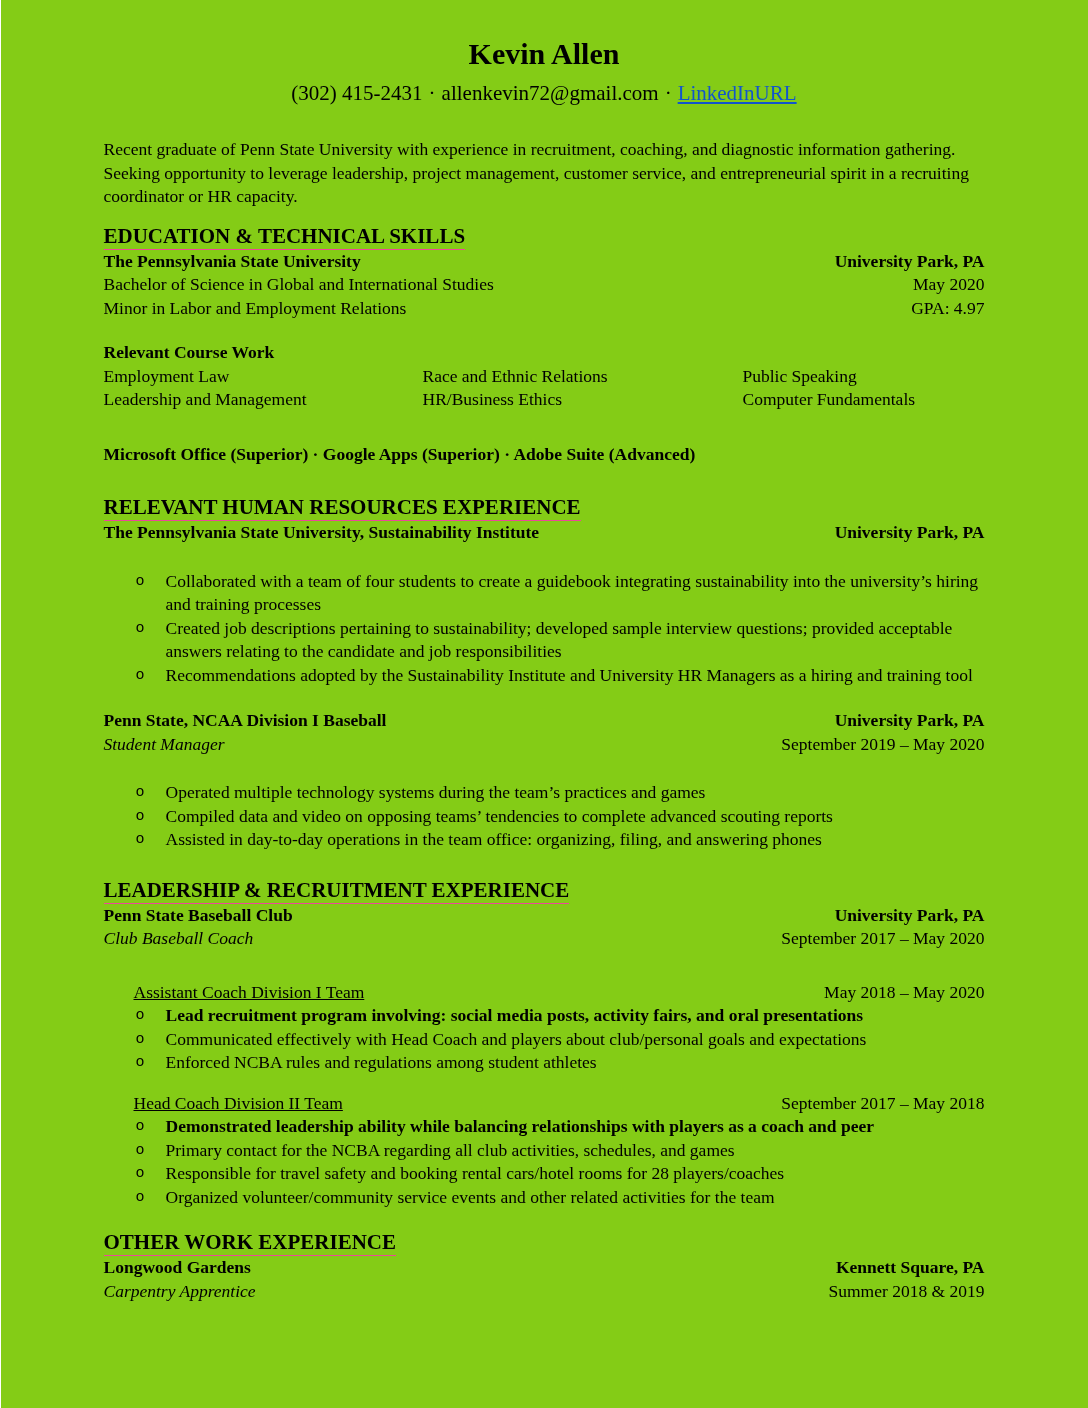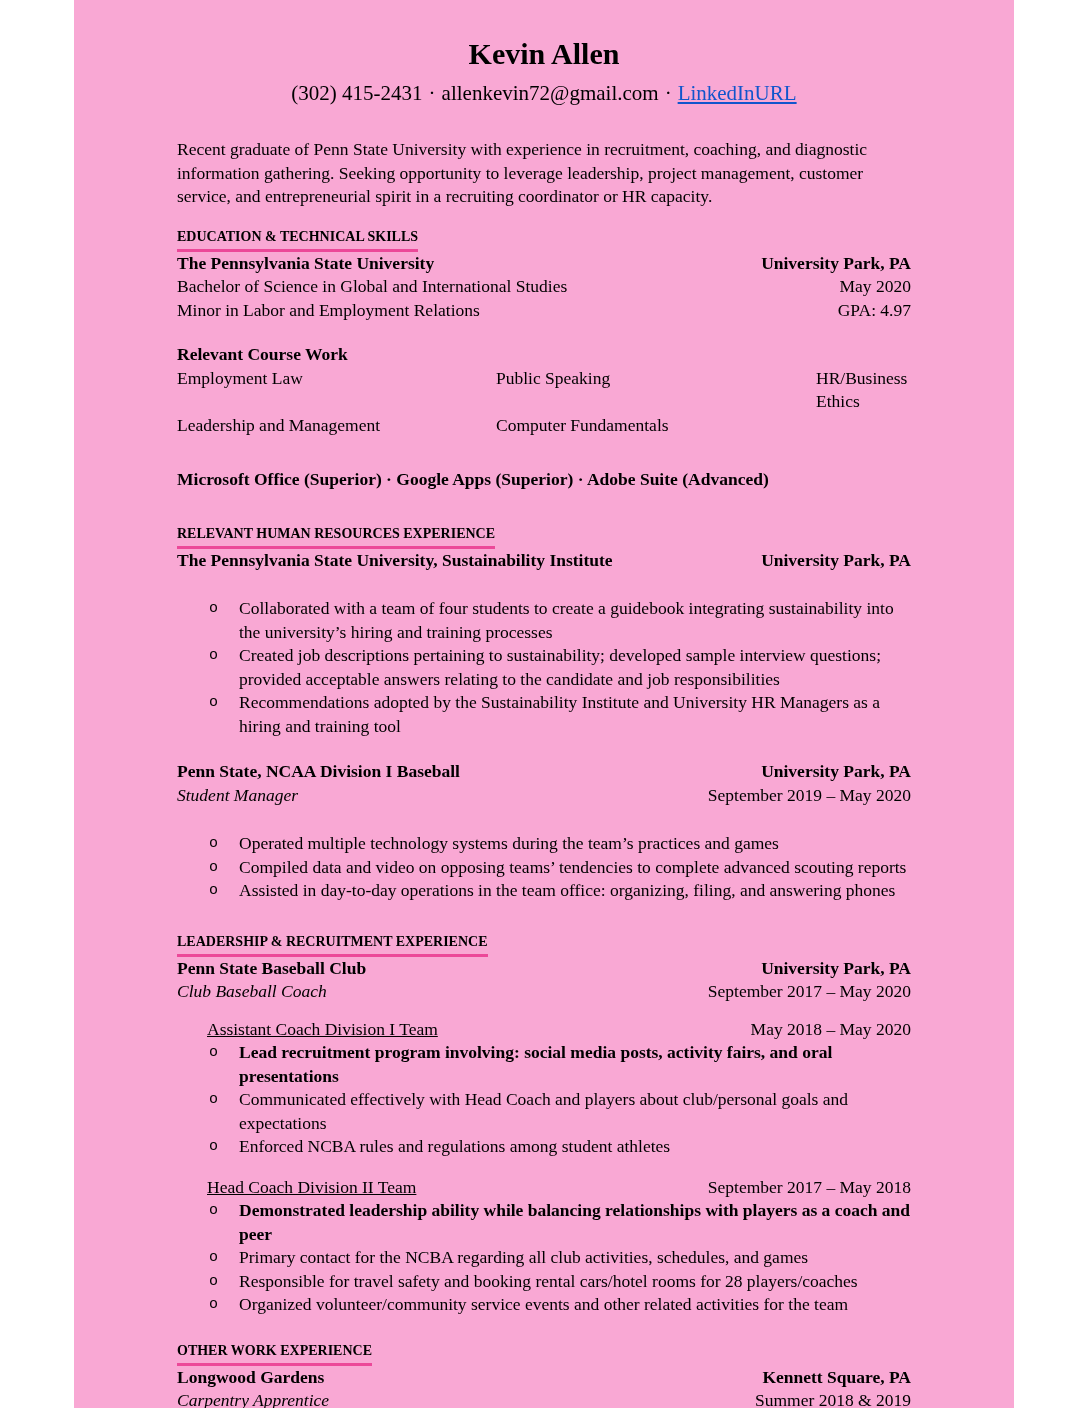--- a/index.html
+++ b/index.html
@@ -1,22 +1,22 @@
 <!DOCTYPE html>
 <html><head>
 <meta charset="utf-8">
 <style>
   * { margin: 0; padding: 0; box-sizing: border-box; }
   html, body { background: #ffffff; }
   .page {
     position: relative;
-    width: 940px;
+    width: 1087px;
     height: 1408px;
     margin: 0 auto;
-    background: #f9a8d4;
+    background: #84cc16;
     color: #000000;
     font-family: "Liberation Serif", "DejaVu Serif", serif;
     font-size: 17.5px;
     line-height: 23.5px;
     padding: 36px 103px 0 103px;
     overflow: hidden;
   }
   .name {
     font-size: 30px;
     line-height: 36px;
@@ -32,38 +32,38 @@
   .contact .sep { padding: 0 6px; }
   .contact a.link {
     color: #1155cc;
     text-decoration: underline;
     cursor: pointer;
   }
   .summary { margin-top: 33px; }
   .sec-heading-wrap { margin-top: 0; }
   .sec-heading {
     display: inline-block;
-    font-size: 14px;
+    font-size: 21px;
     line-height: 25px;
     font-weight: bold;
-    border-bottom: 3px solid #ec4899;
+    border-bottom: 1px solid #ec4899;
     text-align: right;
   }
   .row { display: flex; justify-content: space-between; align-items: baseline; }
   .b { font-weight: bold; }
   .i { font-style: italic; }
   .u { text-decoration: underline; }
   .mt-edu { margin-top: 15px; }
   .mt-cw { margin-top: 21px; }
   .mt-skills { margin-top: 31px; font-weight: bold; }
   .mt-hr { margin-top: 29px; }
   .mt-entry2 { margin-top: 22px; }
   .mt-lead { margin-top: 26px; }
   .mt-other { margin-top: 21px; }
-  .mt-sub1 { margin-top: 14px; }
+  .mt-sub1 { margin-top: 30px; }
   .mt-sub2 { margin-top: 17px; gap: 10px; }
   .courses {
     display: grid;
     grid-template-columns: 319px 320px 1fr;
   }
   ul.bullets { list-style: none; margin-top: 25px; }
   ul.bullets.tight { margin-top: 0; }
   ul.bullets li { display: flex; align-items: flex-start; padding-left: 32px; }
   ul.bullets .marker {
     flex: none;
@@ -99,23 +99,24 @@
     <span>May 2020</span>
   </div>
   <div class="row">
     <span>Minor in Labor and Employment Relations</span>
     <span>GPA: 4.97</span>
   </div>
 
   <div class="b mt-cw">Relevant Course Work</div>
   <div class="courses">
     <span>Employment Law</span>
+    <span>Race and Ethnic Relations</span>
     <span>Public Speaking</span>
+    <span>Leadership and Management</span>
     <span>HR/Business Ethics</span>
-    <span>Leadership and Management</span>
     <span>Computer Fundamentals</span>
   </div>
 
   <div class="mt-skills">Microsoft Office (Superior) · Google Apps (Superior) · Adobe Suite (Advanced)</div>
 
   <div class="sec-heading-wrap mt-hr">
     <span class="sec-heading">RELEVANT HUMAN RESOURCES EXPERIENCE</span>
   </div>
 
   <div class="row">

